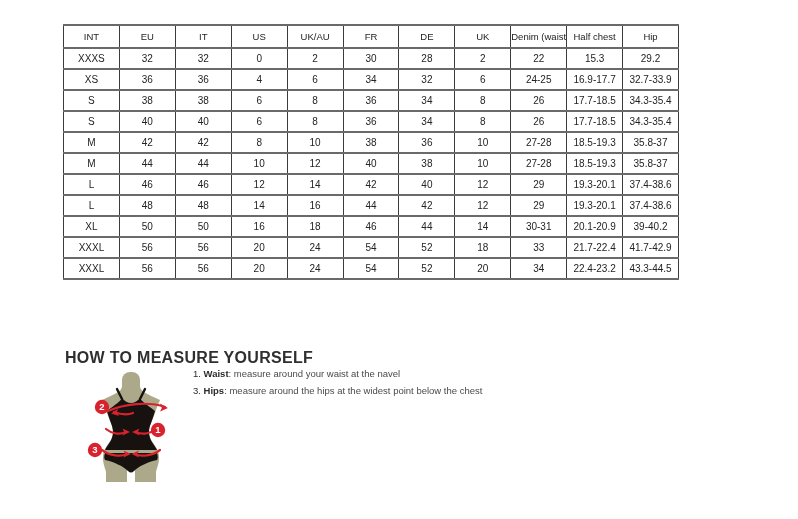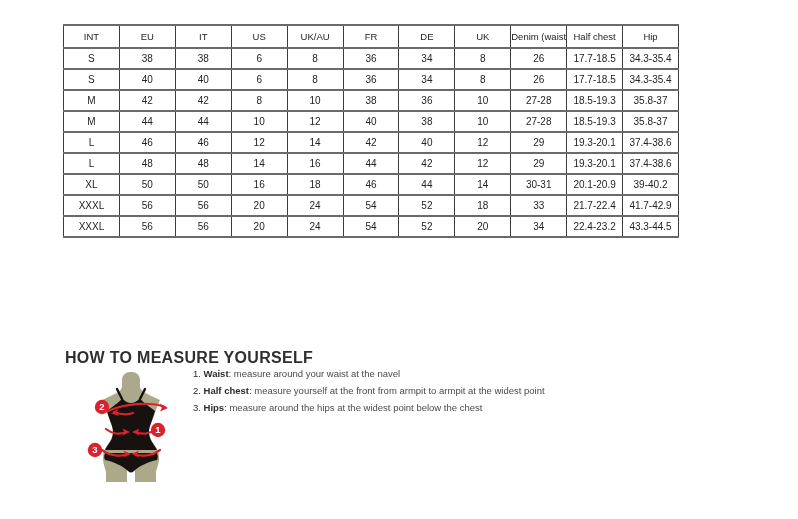--- a/index.html
+++ b/index.html
@@ -51,20 +51,46 @@
         <th>UK/AU</th>
         <th>FR</th>
         <th>DE</th>
         <th>UK</th>
         <th>Denim (waist)</th>
         <th>Half chest</th>
         <th>Hip</th>
       </tr>
   </thead>
   <tbody>
+      <tr>
+        <td>XXXS</td>
+        <td>32</td>
+        <td>32</td>
+        <td>0</td>
+        <td>2</td>
+        <td>30</td>
+        <td>28</td>
+        <td>2</td>
+        <td>22</td>
+        <td>15.3</td>
+        <td>29.2</td>
+      </tr>
+      <tr>
+        <td>XS</td>
+        <td>36</td>
+        <td>36</td>
+        <td>4</td>
+        <td>6</td>
+        <td>34</td>
+        <td>32</td>
+        <td>6</td>
+        <td>24-25</td>
+        <td>16.9-17.7</td>
+        <td>32.7-33.9</td>
+      </tr>
       <tr>
         <td>S</td>
         <td>38</td>
         <td>38</td>
         <td>6</td>
         <td>8</td>
         <td>36</td>
         <td>34</td>
         <td>8</td>
         <td>26</td>
@@ -257,18 +283,15 @@
       <text x="19" y="85.4" text-anchor="middle" font-size="9.5" font-weight="bold" fill="#ffffff" font-family="Liberation Sans, sans-serif">3</text>
     </g>
   </svg>
 </div>
 
 <ol class="instructions">
   <li>
     <span class="ins-num">1. </span><span class="ins-label">Waist</span><span>: measure around your waist at the navel</span>
   </li>
   <li>
-    <span class="ins-num">2. </span><span class="ins-label">Half chest</span><span>: measure yourself at the front from armpit to armpit at the widest point</span>
-  </li>
-  <li>
     <span class="ins-num">3. </span><span class="ins-label">Hips</span><span>: measure around the hips at the widest point below the chest</span>
   </li>
 </ol>
 
 </body></html>

